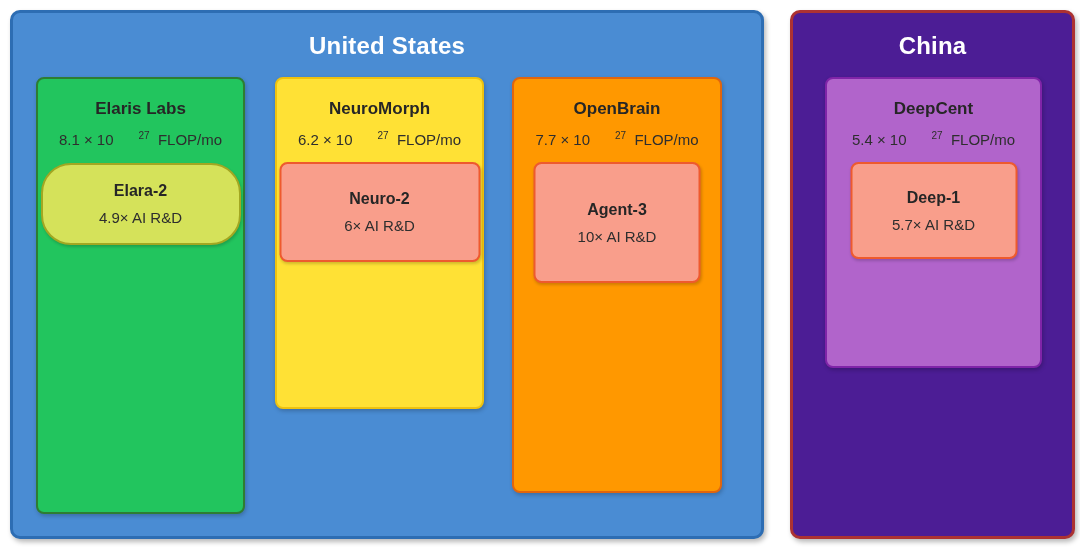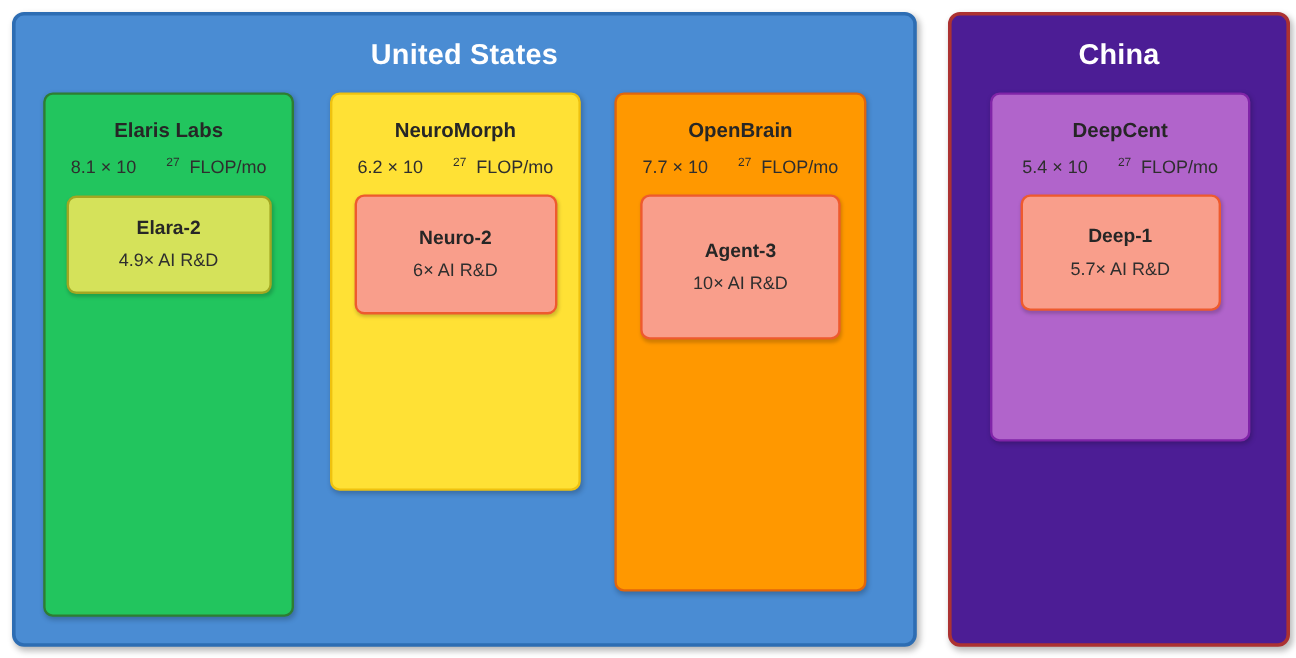--- a/index.html
+++ b/index.html
@@ -57,22 +57,22 @@
     left: 50%;
     transform: translateX(-50%);
     border: 2px solid;
     border-radius: 8px;
     box-shadow: 1px 2px 3px rgba(0,0,0,0.18);
     display: flex;
     flex-direction: column;
     align-items: center;
     justify-content: center;
   }
-  .model-elara { top: 84px; width: 171px; height: 82px;  }
-  .model-neuro { top: 83px; width: 169px; height: 100px; }
+  .model-elara { top: 84px; width: 200px; height: 82px; border-radius: 30px;  }
+  .model-neuro { top: 83px; width: 201px; height: 100px; }
   .model-agent { top: 83px; width: 167px; height: 121px; }
   .model-deep  { top: 83px; width: 167px; height: 97px;  }
 
   .model-name {
     font-weight: bold;
     font-size: 16px;
     color: #262626;
     text-align: center;
   }
   .model-rd {

